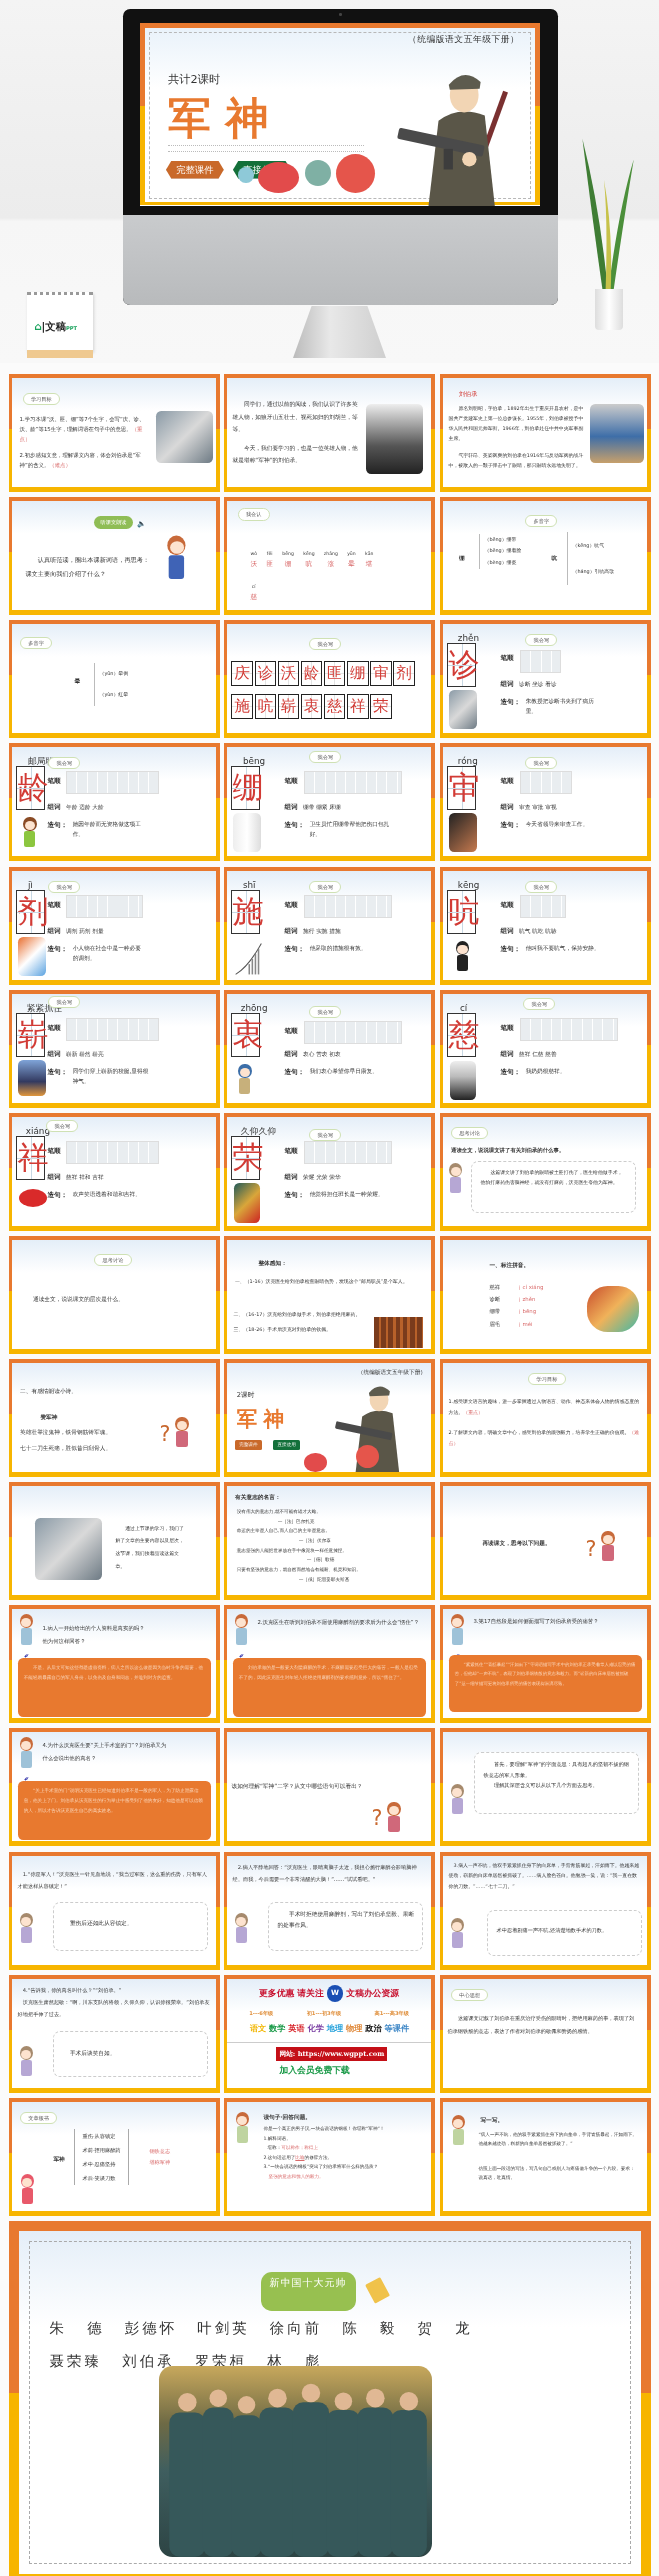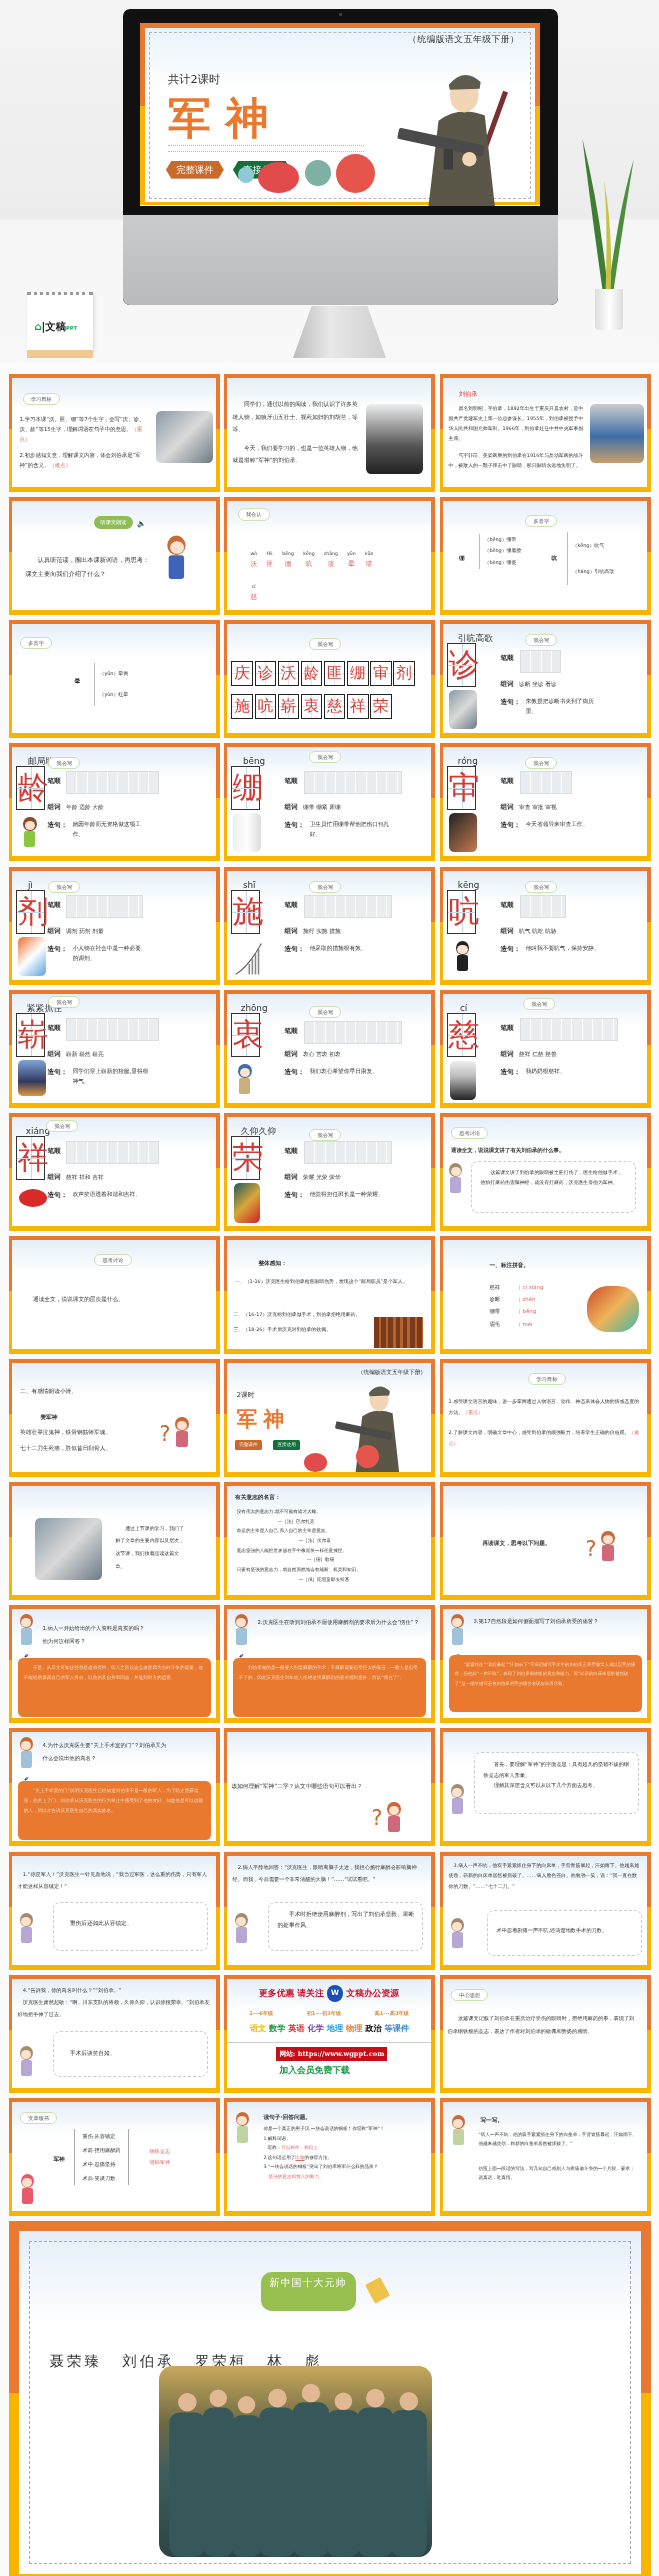--- a/index.html
+++ b/index.html
@@ -232,21 +232,21 @@
       </div>
       <div class="abs" style="left:4.1px;top:70px;white-space:nowrap">
         <span class="charcell">施</span><span class="charcell">吭</span><span class="charcell">崭</span><span class="charcell">衷</span><span class="charcell">慈</span><span class="charcell">祥</span><span class="charcell">荣</span>
       </div>
     </div>
   </div>
 
   <div class="slide" style="left:431px;top:246px">
       <div class="tb"></div>
       <div class="in">
-    <div class="py" style="left:14.4px;top:6.2px">引吭高歌</div>
+    <div class="py" style="left:14.4px;top:6.2px">zhěn</div>
     <div class="charbox" style="left:4.1px;top:19.6px;height:44px">
           <div class="c" style="line-height:41px;top:0">诊</div>
         </div>
     <div class="photo" style="left:5.2px;top:66px;width:28px;height:39px"></div>
     <span class="pill abs" style="left:82px;top:10.3px">我会写</span>
     <div class="abs" style="left:57px;top:28px"><span class="lbl">笔顺</span></div>
     <div class="strokes" style="left:77px;top:26px;width:41px"></div>
     <div class="abs" style="left:57px;top:54px"><span class="lbl">组词</span><span>诊断  坐诊  看诊</span></div>
     <div class="abs" style="left:57px;top:72px;width:144px;display:flex">
           <span class="lbl">造句：</span>
@@ -834,20 +834,28 @@
   </div>
     </div>
 </div>
 
 <div class="finale">
   <div class="tb"></div>
   <div class="in">
       <div class="dash"></div>
     <div class="marshal-pill">新中国十大元帅</div>
     <div class="marshal-tag"></div>
+    <div class="names" style="top:88px">
+      <span>朱 德</span>
+      <span>彭德怀</span>
+      <span>叶剑英</span>
+      <span>徐向前</span>
+      <span>陈 毅</span>
+      <span>贺 龙</span>
+    </div>
     <div class="names" style="top:121px">
       <span>聂荣臻</span>
       <span>刘伯承</span>
       <span>罗荣桓</span>
       <span>林 彪</span>
     </div>
     <div class="marshal-photo">
       <svg width="273" height="191" viewBox="0 0 530 370">
         <g fill="#36585a">
           <rect x="20" y="90" width="70" height="280" rx="20"></rect>

